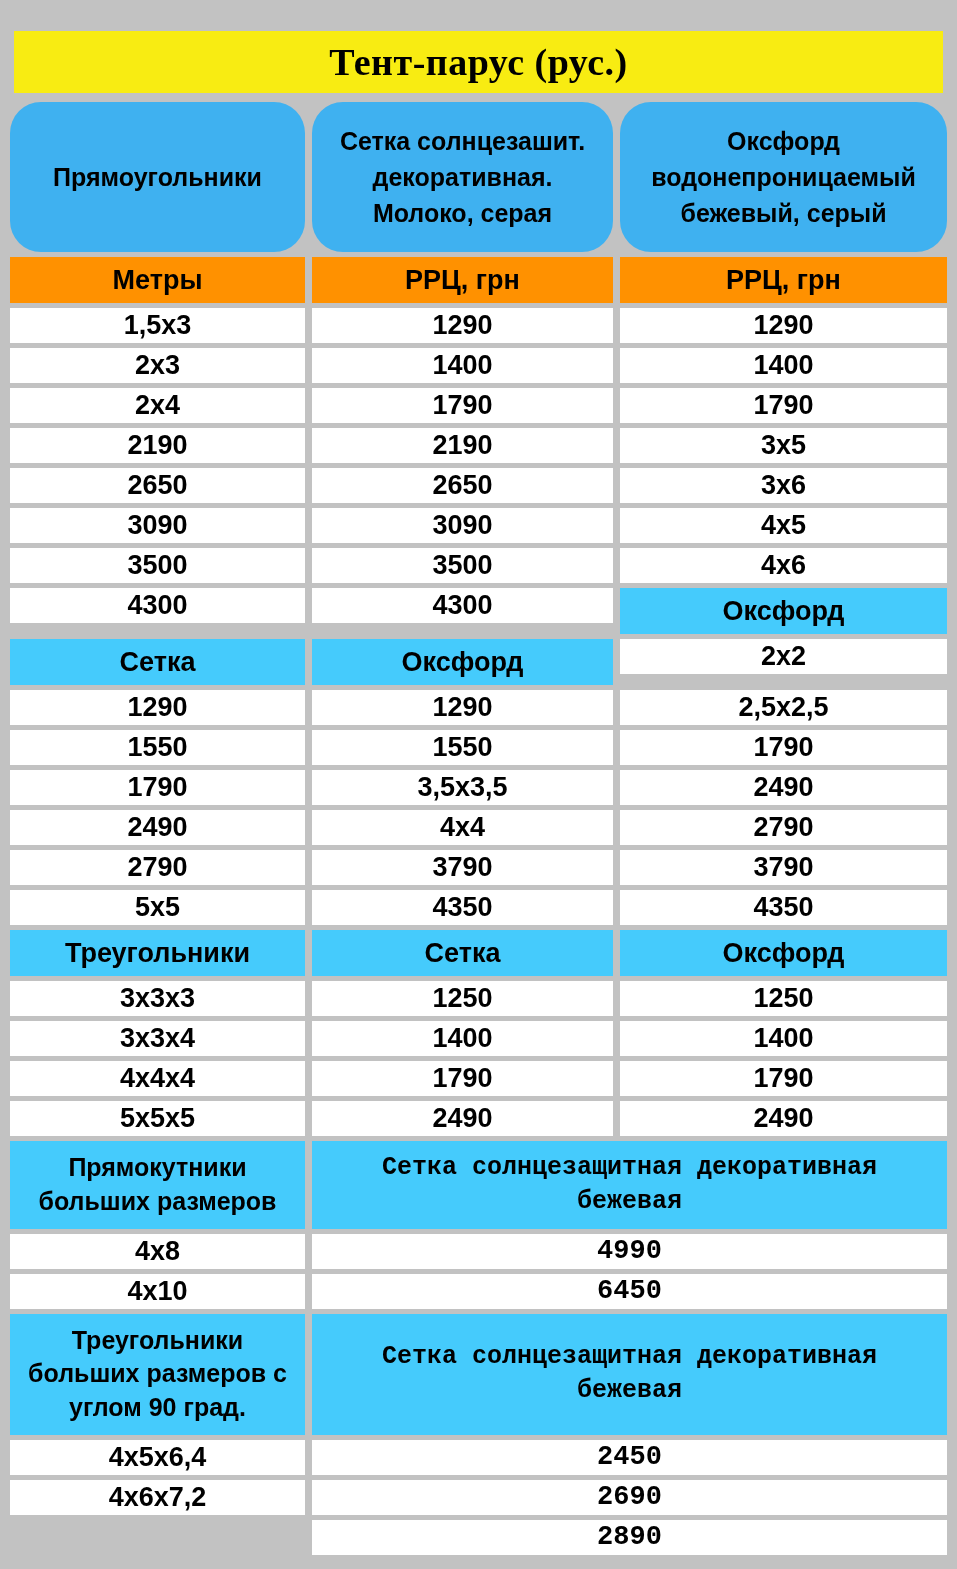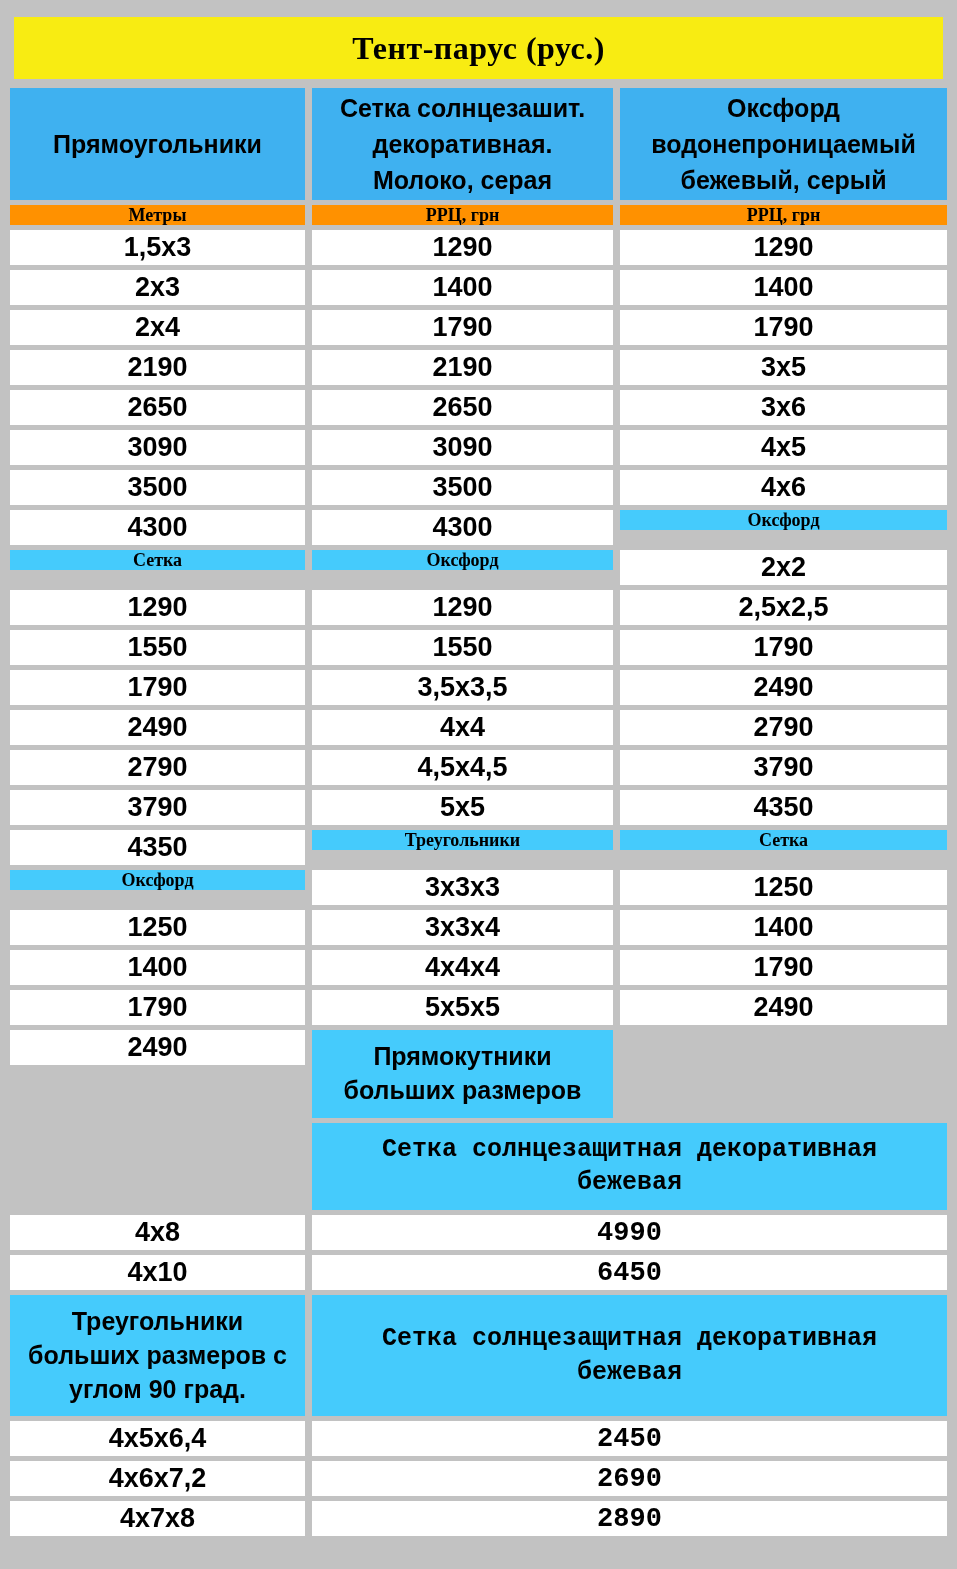--- a/index.html
+++ b/index.html
@@ -20,51 +20,52 @@
     color: var(--ink);
   }
   .sheet {
     width: 957px;
     min-height: 1569px;
     padding: 13px 10px 17px 10px;
     background: var(--bg);
   }
   .title-bar {
     height: 62px;
-    margin: 4px 4px 9px 4px;
+    margin: 18px 4px 9px 4px;
     background: var(--yellow);
     display: flex;
     align-items: center;
     justify-content: center;
     font-family: "Liberation Serif", "DejaVu Serif", serif;
     font-weight: 700;
-    font-size: 32px;
+    font-size: 38px;
     letter-spacing: 0.5px;
   }
   .grid {
     display: grid;
     grid-template-columns: 295px 301px 327px;
     column-gap: 7px;
     row-gap: 5px;
   }
   .cell {
     display: flex;
     align-items: center;
     justify-content: center;
     text-align: center;
     font-weight: 700;
   }
   .main-hdr {
-    height: 112px;
+    height: 150px;
     background: var(--blue);
     font-size: 25px;
     line-height: 1.45;
     white-space: pre-line;
+    border-radius: 31px;
   }
-  .sec-hdr { height: 20px; font-size: 18px; font-family: Liberation Serif, serif; }
+  .sec-hdr { height: 46px; font-size: 27px; }
   .orange  { background: var(--orange); }
   .cyan    { background: var(--cyan); }
   .data {
     height: 35px;
     background: var(--cell);
     font-size: 27px;
   }
   .merged-hdr {
     background: var(--cyan);
     font-size: 25px;
@@ -123,21 +124,20 @@
       <div class="cell data">1550</div>
       <div class="cell data">1550</div>
       <div class="cell data">1790</div>
       <div class="cell data">1790</div>
       <div class="cell data">3,5х3,5</div>
       <div class="cell data">2490</div>
       <div class="cell data">2490</div>
       <div class="cell data">4х4</div>
       <div class="cell data">2790</div>
       <div class="cell data">2790</div>
-      <div class="cell data">4,5х4,5</div>
       <div class="cell data">3790</div>
       <div class="cell data">3790</div>
       <div class="cell data">5х5</div>
       <div class="cell data">4350</div>
       <div class="cell data">4350</div>
       <div class="cell sec-hdr cyan">Треугольники</div>
       <div class="cell sec-hdr cyan">Сетка</div>
       <div class="cell sec-hdr cyan">Оксфорд</div>
       <div class="cell data">3х3х3</div>
       <div class="cell data">1250</div>
@@ -156,16 +156,15 @@
       <div class="cell data">4х8</div>
       <div class="cell data span2">4990</div>
       <div class="cell data">4х10</div>
       <div class="cell data span2">6450</div>
       <div class="cell merged-hdr">Треугольники больших размеров с углом 90 град.</div>
       <div class="cell merged-hdr span2">Сетка солнцезащитная декоративная бежевая</div>
       <div class="cell data">4х5х6,4</div>
       <div class="cell data span2">2450</div>
       <div class="cell data">4х6х7,2</div>
       <div class="cell data span2">2690</div>
-      <div class="cell data">4х7х8</div>
       <div class="cell data span2">2890</div>
     </div>
 </div>
 
 </body></html>

